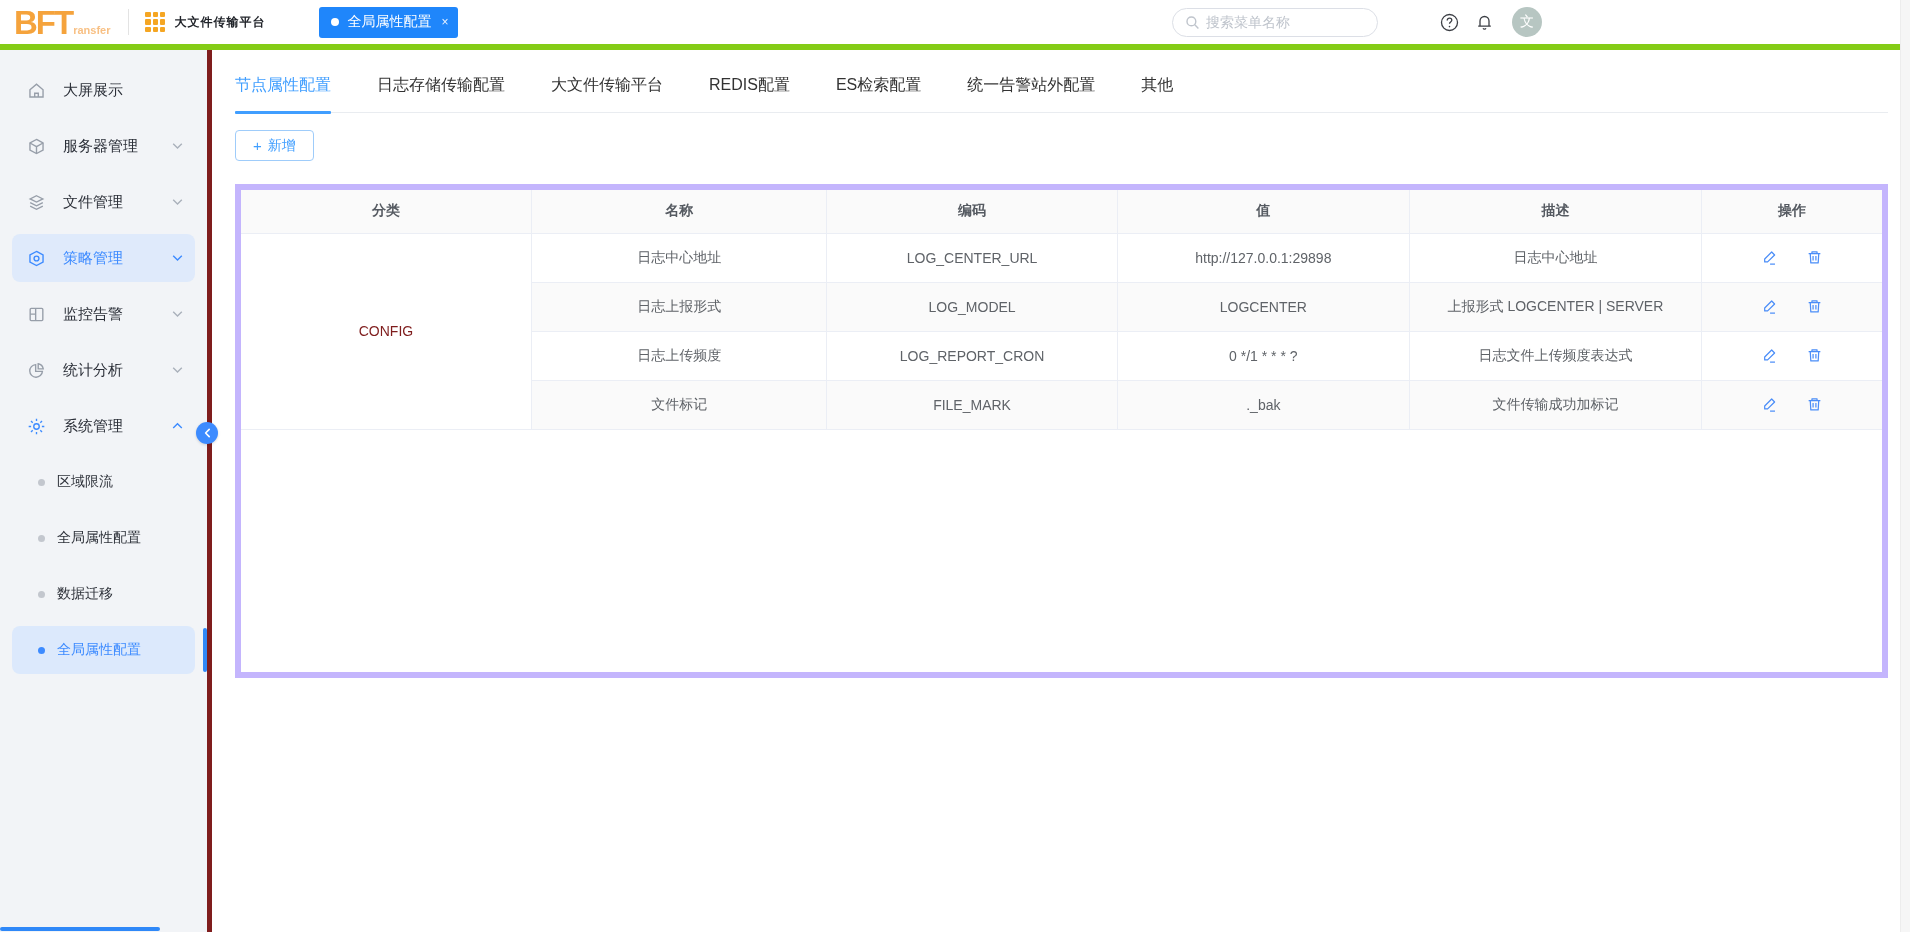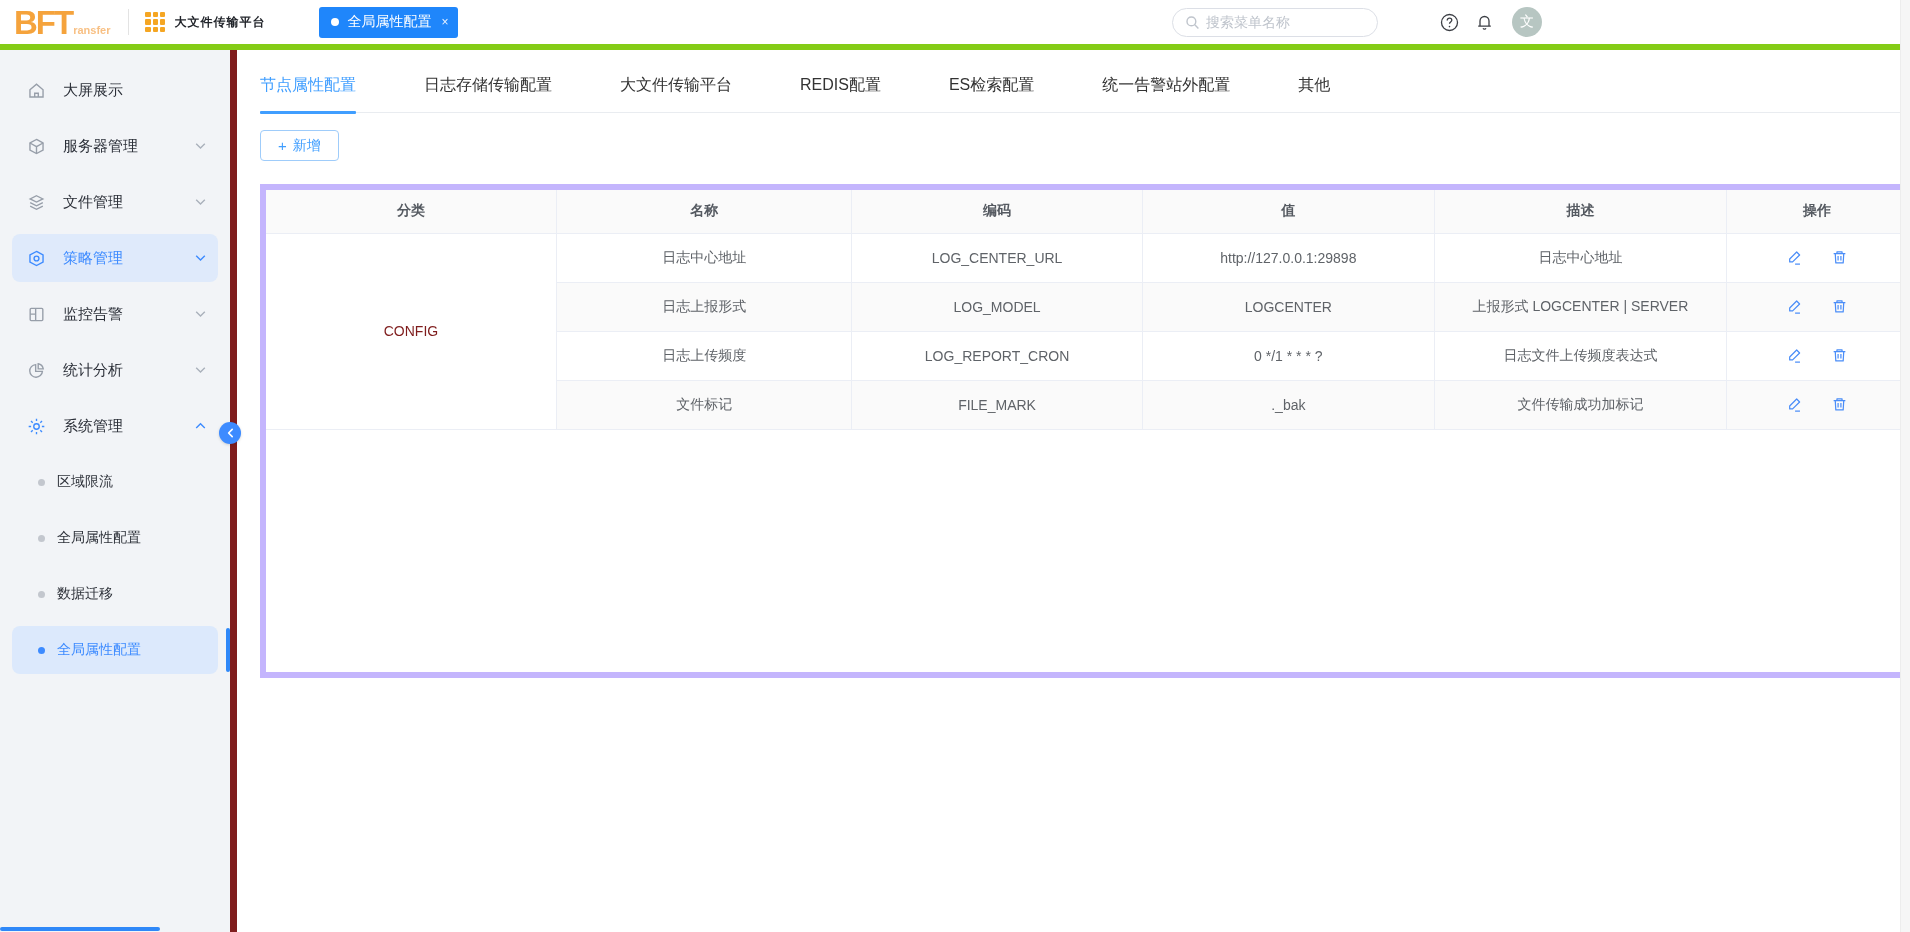--- a/index.html
+++ b/index.html
@@ -28,21 +28,21 @@
   .search-box svg { flex:0 0 auto; margin-right:6px; }
   .search-box input { border:none; outline:none; width:100%; font-size:14px; color:#606266;
     font-family:inherit; background:transparent; }
   .search-box input::placeholder { color:#bfc4cc; }
   .top-icon { margin-left:20px; display:flex; align-items:center; cursor:pointer; }
   .avatar { width:30px; height:30px; border-radius:50%; background:#b7c6c2; color:#fff;
     display:flex; align-items:center; justify-content:center; font-size:14px; margin-left:18px; cursor:pointer; }
 
   
   .main { display:flex; height:882px; }
-  .sidebar { position:relative; width:237px; background:#f2f4f7; border-right:7px solid #7f1d1d;
+  .sidebar { position:relative; width:212px; background:#f2f4f7; border-right:5px solid #7f1d1d;
     padding-top:16px; flex:0 0 auto; }
   .side-item, .side-sub { height:48px; margin:0 12px 8px 12px; border-radius:8px;
     display:flex; align-items:center; padding:0 12px 0 15px; cursor:pointer; position:relative; }
   .side-item .s-icon { width:19px; height:19px; margin-right:17px; display:flex; }
   .side-item .s-label { font-size:15px; color:#2b2f38; flex:1; }
   .side-item .chev { display:flex; }
   .side-item.hl { background:#dfeafb;align-items:center; }
   .side-item.hl .s-label { color:#3d8bff; }
   .side-sub { padding-left:26px; }
   .side-sub .bullet { width:7px; height:7px; border-radius:50%; background:#c3c7ce; margin-right:12px; }
@@ -55,21 +55,21 @@
   .collapse-btn { position:absolute; top:372px; right:-11px; width:22px; height:22px;
     border-radius:50%; background:#3d8bff; display:flex; align-items:center; justify-content:center;
     cursor:pointer; z-index:6; box-shadow:0 1px 3px rgba(0,0,0,.15); }
   .hscroll-thumb { position:absolute; bottom:1px; left:0; width:160px; height:4px;
     border-radius:2px; background:#2f88f8; }
 
   .content { flex:1; background:#fff; padding-left:23px; }
   .content-inner { width:1653px; }
 
   
-  .tabbar { display:flex; gap:68px; padding-top:25px; border-bottom:1px solid #e9ecf0; }
+  .tabbar { display:flex; gap:46px; padding-top:25px; border-bottom:1px solid #e9ecf0; }
   .tab { font-size:16px; color:#333; padding-bottom:16px; position:relative; cursor:pointer; white-space:nowrap; }
   .tab.active { color:#409eff; }
   .tab.active::after { content:""; position:absolute; left:0; right:0; bottom:-2px; height:3px;
     background:#409eff; border-radius:1px; }
 
   
   .add-btn { margin-top:17px; height:31px; padding:0 17px; background:#fff;
     border:1px solid #9fccfa; border-radius:4px; color:#409eff; font-size:14px;
     display:inline-flex; align-items:center; gap:6px; cursor:pointer; font-family:inherit; }
   .add-btn .plus { font-size:15px; line-height:1; }

